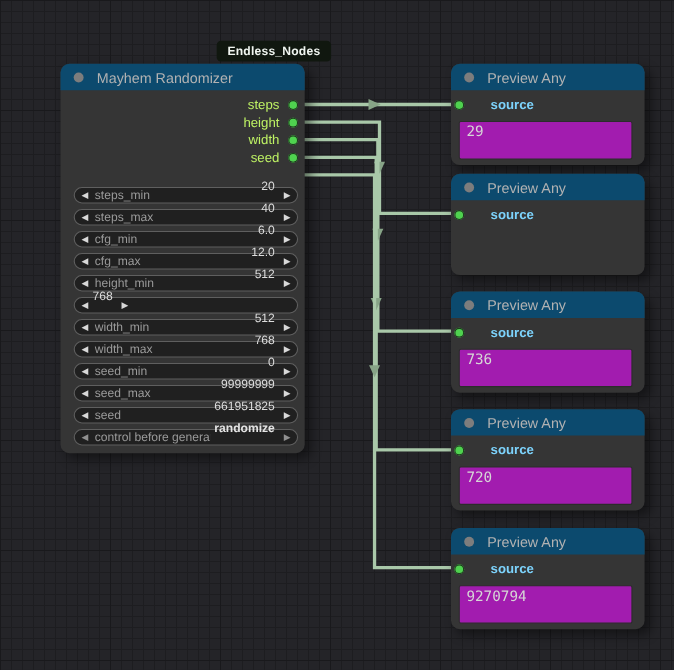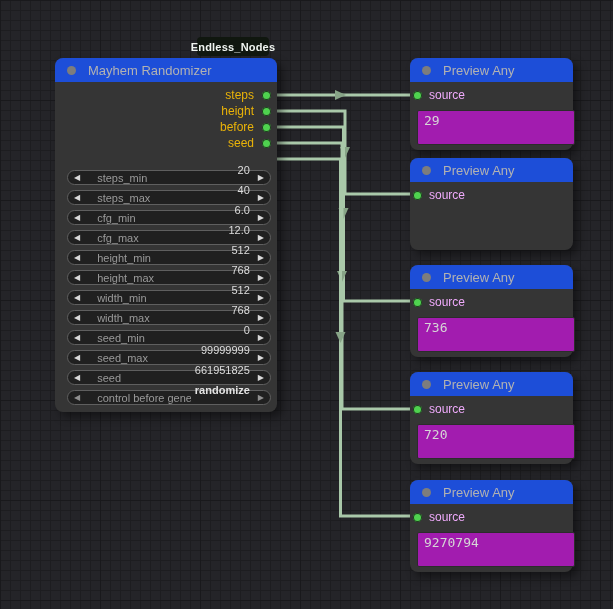--- a/index.html
+++ b/index.html
@@ -18,72 +18,72 @@
       linear-gradient(90deg,#1d1d20 1px, transparent 1px);
     background-size:100px 100px,100px 100px,10px 10px,10px 10px;
   }
   #links-svg{position:absolute;left:0;top:0;z-index:1;}
   .node{
     position:absolute;z-index:2;
     background:#353535;border-radius:8px;
     box-shadow:5px 5px 10px rgba(0,0,0,.45);
   }
   .node-header{
-    height:24px;background:#1d4ed8;border-radius:8px 8px 0 0;
+    height:24px;background:#0c4a6e;border-radius:8px 8px 0 0;
     display:flex;align-items:center;cursor:move;
   }
   .collapse-dot{
     width:9px;height:9px;border-radius:50%;background:#7d7d7d;
     margin-left:12px;flex:none;
   }
   .node-title{
     margin-left:12px;font-size:13px;color:#b2b2b2;white-space:nowrap;
   }
   
   #randomizer{left:55px;top:58px;width:222px;height:354px;}
   .out-rows{position:absolute;left:0;top:29px;right:0;}
   .out-row{
     height:16px;display:flex;align-items:center;justify-content:flex-end;
   }
-  .out-label{font-size:12px;color:#eab308;margin-right:8px;}
+  .out-label{font-size:12px;color:#bef264;margin-right:8px;}
   .port{
     width:9px;height:9px;border-radius:50%;
     background:#4fd24f;box-shadow:0 0 0 1px #1e3a1e inset;
     flex:none;cursor:crosshair;
   }
   .out-row .port{margin-right:6px;}
   .widgets{position:absolute;left:12px;top:112px;width:204px;}
   .widget{
     height:15px;margin-bottom:5px;
     background:#202020;border:1px solid #5f5f5f;border-radius:9px;
     display:flex;align-items:center;box-sizing:border-box;
     padding:0 6px;cursor:pointer;
   }
   .w-arrow{font-size:8px;color:#d8d8d8;flex:none;line-height:1;}
-  .w-label{font-size:11px;color:#9a9a9a;margin-left:17px;flex:1;
+  .w-label{font-size:11px;color:#9a9a9a;margin-left:6px;flex:1;
     white-space:nowrap;overflow:hidden;}
   .w-value{font-size:11px;color:#dddddd;margin:0 8px 16px 4px;white-space:nowrap;}
   .widget.combo .w-value{font-weight:bold;color:#e4e4e4;}
   
-  .preview{left:410px;width:163px;height:92px;}
+  .preview{left:410px;width:176px;height:92px;}
   .in-row{
     position:absolute;left:0;top:28px;height:18px;
     display:flex;align-items:center;
   }
   .in-row .port{margin-left:3px;}
-  .in-label{font-size:12px;color:#f0abfc;margin-left:7px;}
+  .in-label{font-size:12px;color:#7dd3fc;margin-left:24px;font-weight:bold;}
   .preview-textarea{
     position:absolute;left:7px;top:52px;width:158px;height:35px;
     background:#a21caf;border:1px solid #2c2c2c;border-radius:2px;
     font-family:"DejaVu Sans Mono",monospace;font-size:13px;color:#d6d6d6;
     padding:2px 0 0 6px;box-sizing:border-box;overflow:hidden;cursor:text;
   }
   
   #badge{
-    position:absolute;left:197px;top:37px;width:72px;height:19px;z-index:3;
+    position:absolute;left:197px;top:37px;width:104px;height:19px;z-index:3;
     background:#10170f;border-radius:4px;
     display:flex;align-items:center;justify-content:center;
     font-size:11px;font-weight:bold;color:#f0f5f0;letter-spacing:.2px;
   }
 </style>
 </head>
 <body>
 
 <div id="canvas">
 
@@ -110,21 +110,21 @@
     <div class="out-rows">
       <div class="out-row">
         <span class="out-label">steps</span>
         <span class="port"></span>
       </div>
       <div class="out-row">
         <span class="out-label">height</span>
         <span class="port"></span>
       </div>
       <div class="out-row">
-        <span class="out-label">before</span>
+        <span class="out-label">width</span>
         <span class="port"></span>
       </div>
       <div class="out-row">
         <span class="out-label">seed</span>
         <span class="port"></span>
       </div>
     </div>
     <div class="widgets">
       <div class="widget">
         <span class="w-arrow">◀</span>
@@ -151,21 +151,20 @@
         <span class="w-arrow">▶</span>
       </div>
       <div class="widget">
         <span class="w-arrow">◀</span>
         <span class="w-label">height_min</span>
         <span class="w-value">512</span>
         <span class="w-arrow">▶</span>
       </div>
       <div class="widget">
         <span class="w-arrow">◀</span>
-        <span class="w-label">height_max</span>
         <span class="w-value">768</span>
         <span class="w-arrow">▶</span>
       </div>
       <div class="widget">
         <span class="w-arrow">◀</span>
         <span class="w-label">width_min</span>
         <span class="w-value">512</span>
         <span class="w-arrow">▶</span>
       </div>
       <div class="widget">

